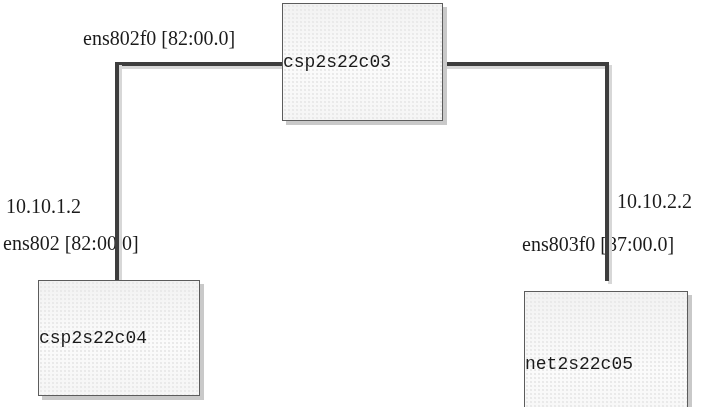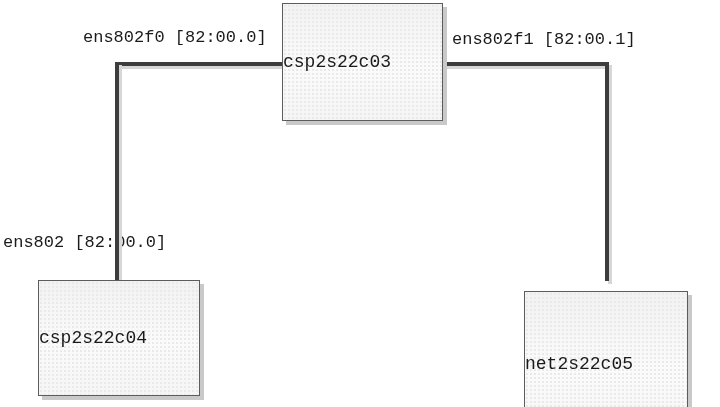--- a/index.html
+++ b/index.html
@@ -5,26 +5,27 @@
   html,body{margin:0;padding:0;background:#ffffff;}
   .diagram{
     position:relative;
     width:720px;height:407px;
     background:var(--background,#ffffff);
     font-family:"Liberation Mono","DejaVu Sans Mono",monospace;
     overflow:hidden;
   }
   .lbl{
     position:absolute;
-    font-size:17px;
+    font-size:20px;
     line-height:18px;
     letter-spacing:0;
     color:var(--text,#1b1b1b);
     white-space:pre;
     z-index:1;
+    font-family:Liberation Serif, serif;
   }
   .line{
     position:absolute;
     background:var(--line,#3d3d3d);
     box-shadow:3px 3px 0 var(--line_shadow,#d7d7d7);
     z-index:2;
   }
   .node{
     position:absolute;
     box-sizing:border-box;
@@ -39,23 +40,25 @@
     color:var(--text,#1b1b1b);
     z-index:3;
   }
 </style>
 </head>
 <body>
 
 <div class="diagram">
 
   <span class="lbl" style="left:83px;top:29px">ens802f0 [82:00.0]</span>
+  <span class="lbl" style="left:6px;top:197px">10.10.1.2</span>
   <span class="lbl" style="left:3px;top:234px">ens802 [82:00.0]</span>
 
-  <span class="lbl" style="left:452px;top:31px">ens802f1 [82:00.1]</span>
+  <span class="lbl" style="left:617px;top:192px">10.10.2.2</span>
+  <span class="lbl" style="left:522px;top:235px">ens803f0 [87:00.0]</span>
 
   <div class="line" style="left:115px;top:62px;width:167px;height:4px"></div>
   <div class="line" style="left:115px;top:62px;width:4px;height:218px"></div>
 
   <div class="line" style="left:443px;top:62px;width:166px;height:4px"></div>
   <div class="line" style="left:605px;top:62px;width:4px;height:219px"></div>
 
   <div class="node" style="left:282px;top:3px;width:161px;height:118px">
     <span>csp2s22c03</span>
   </div>

